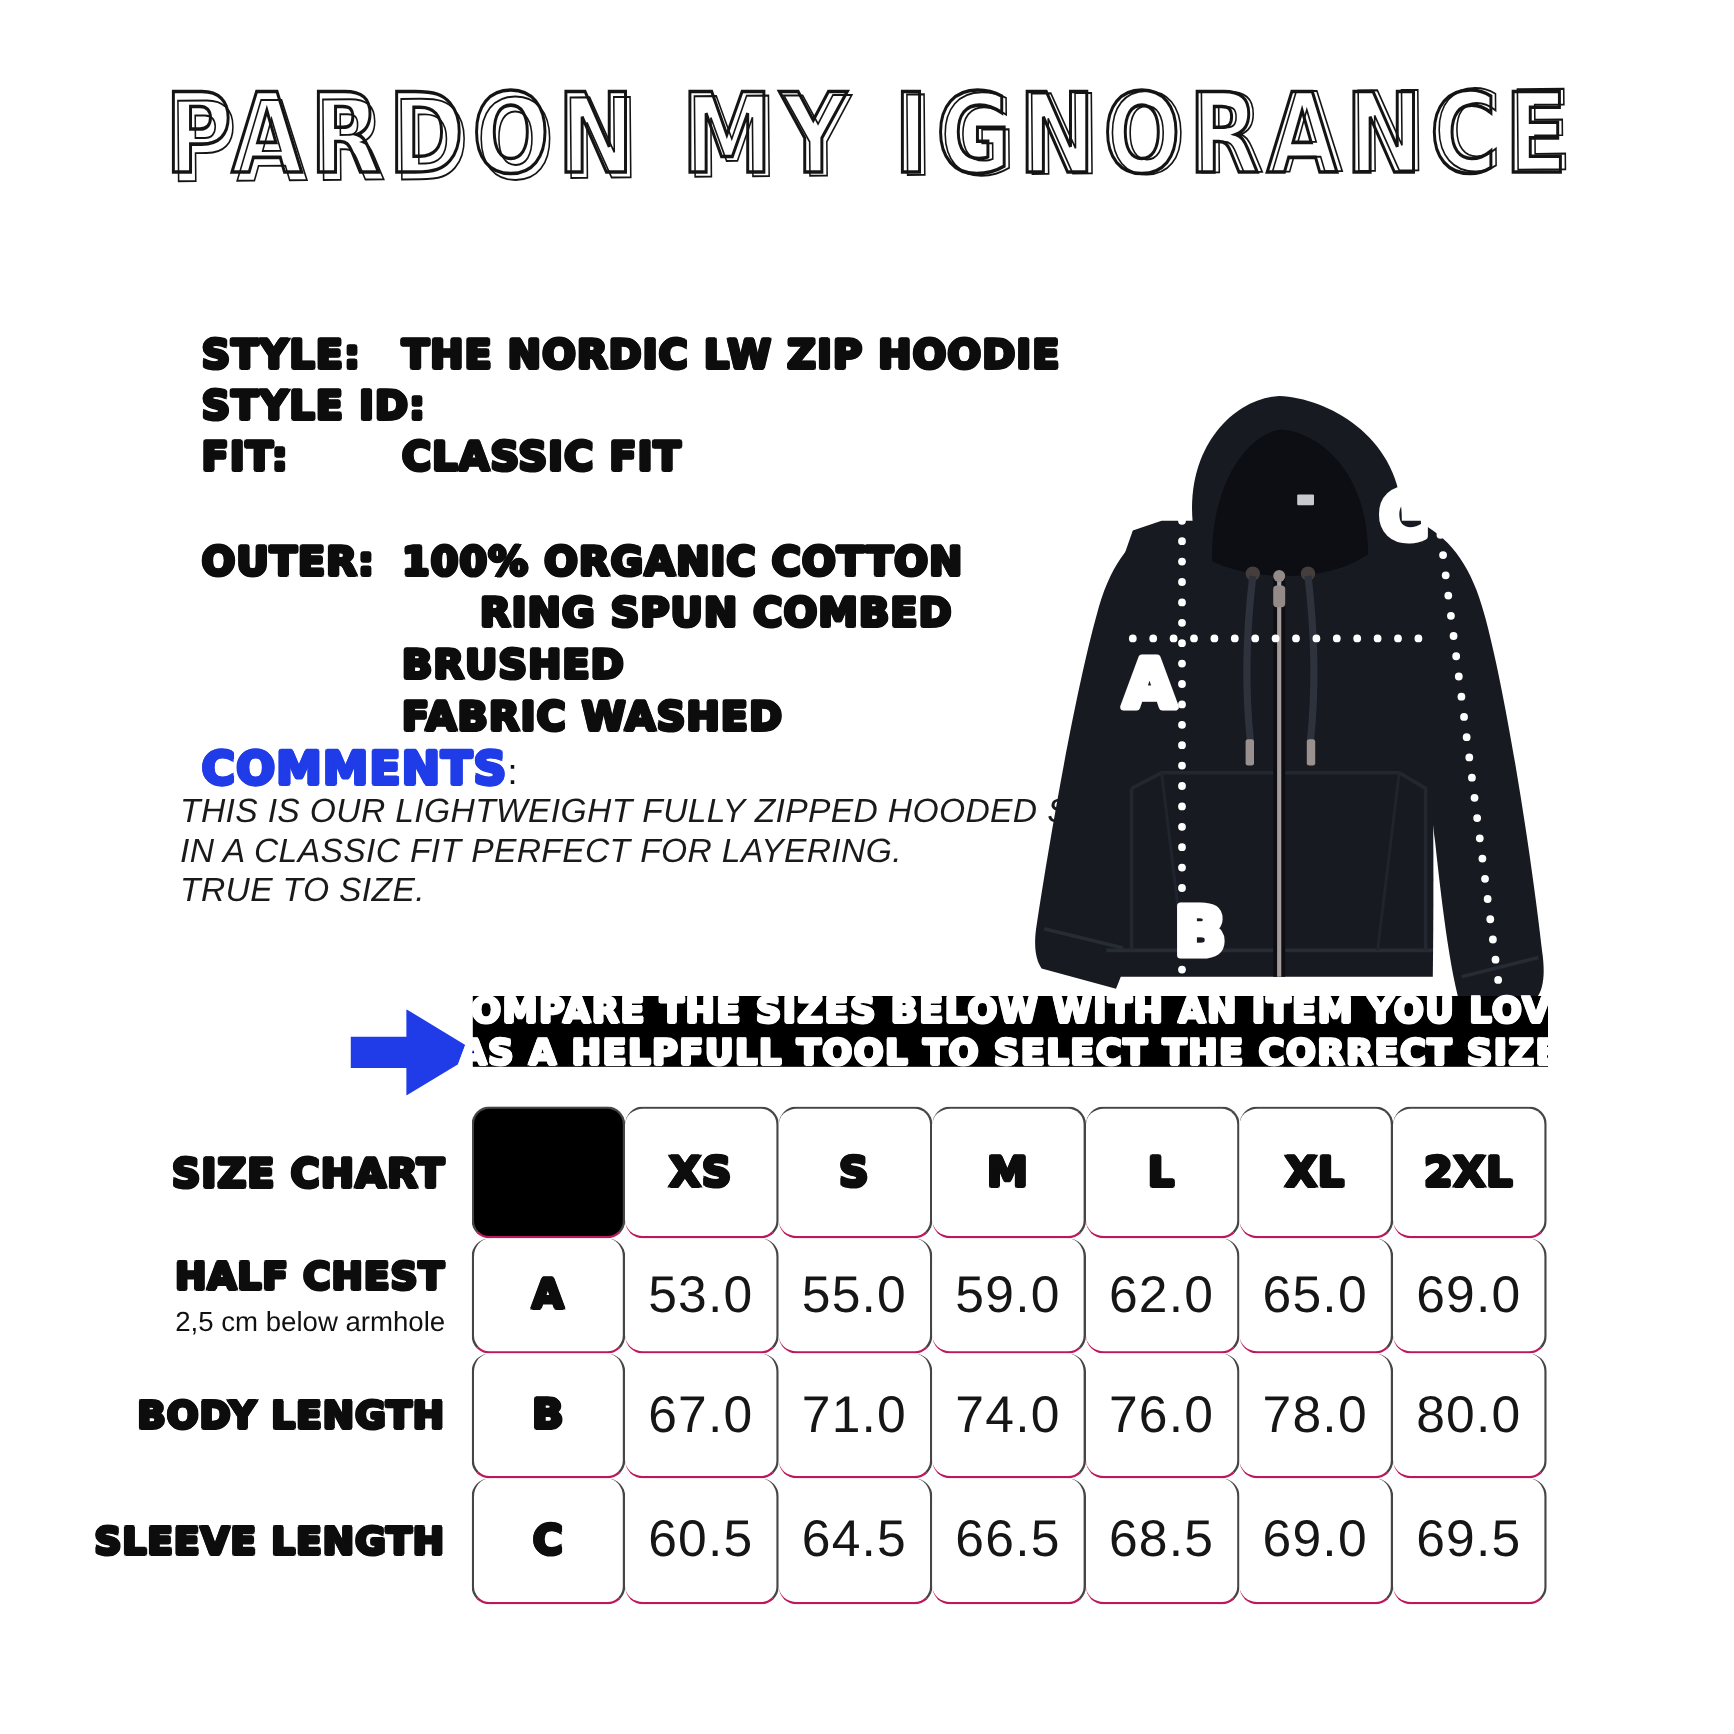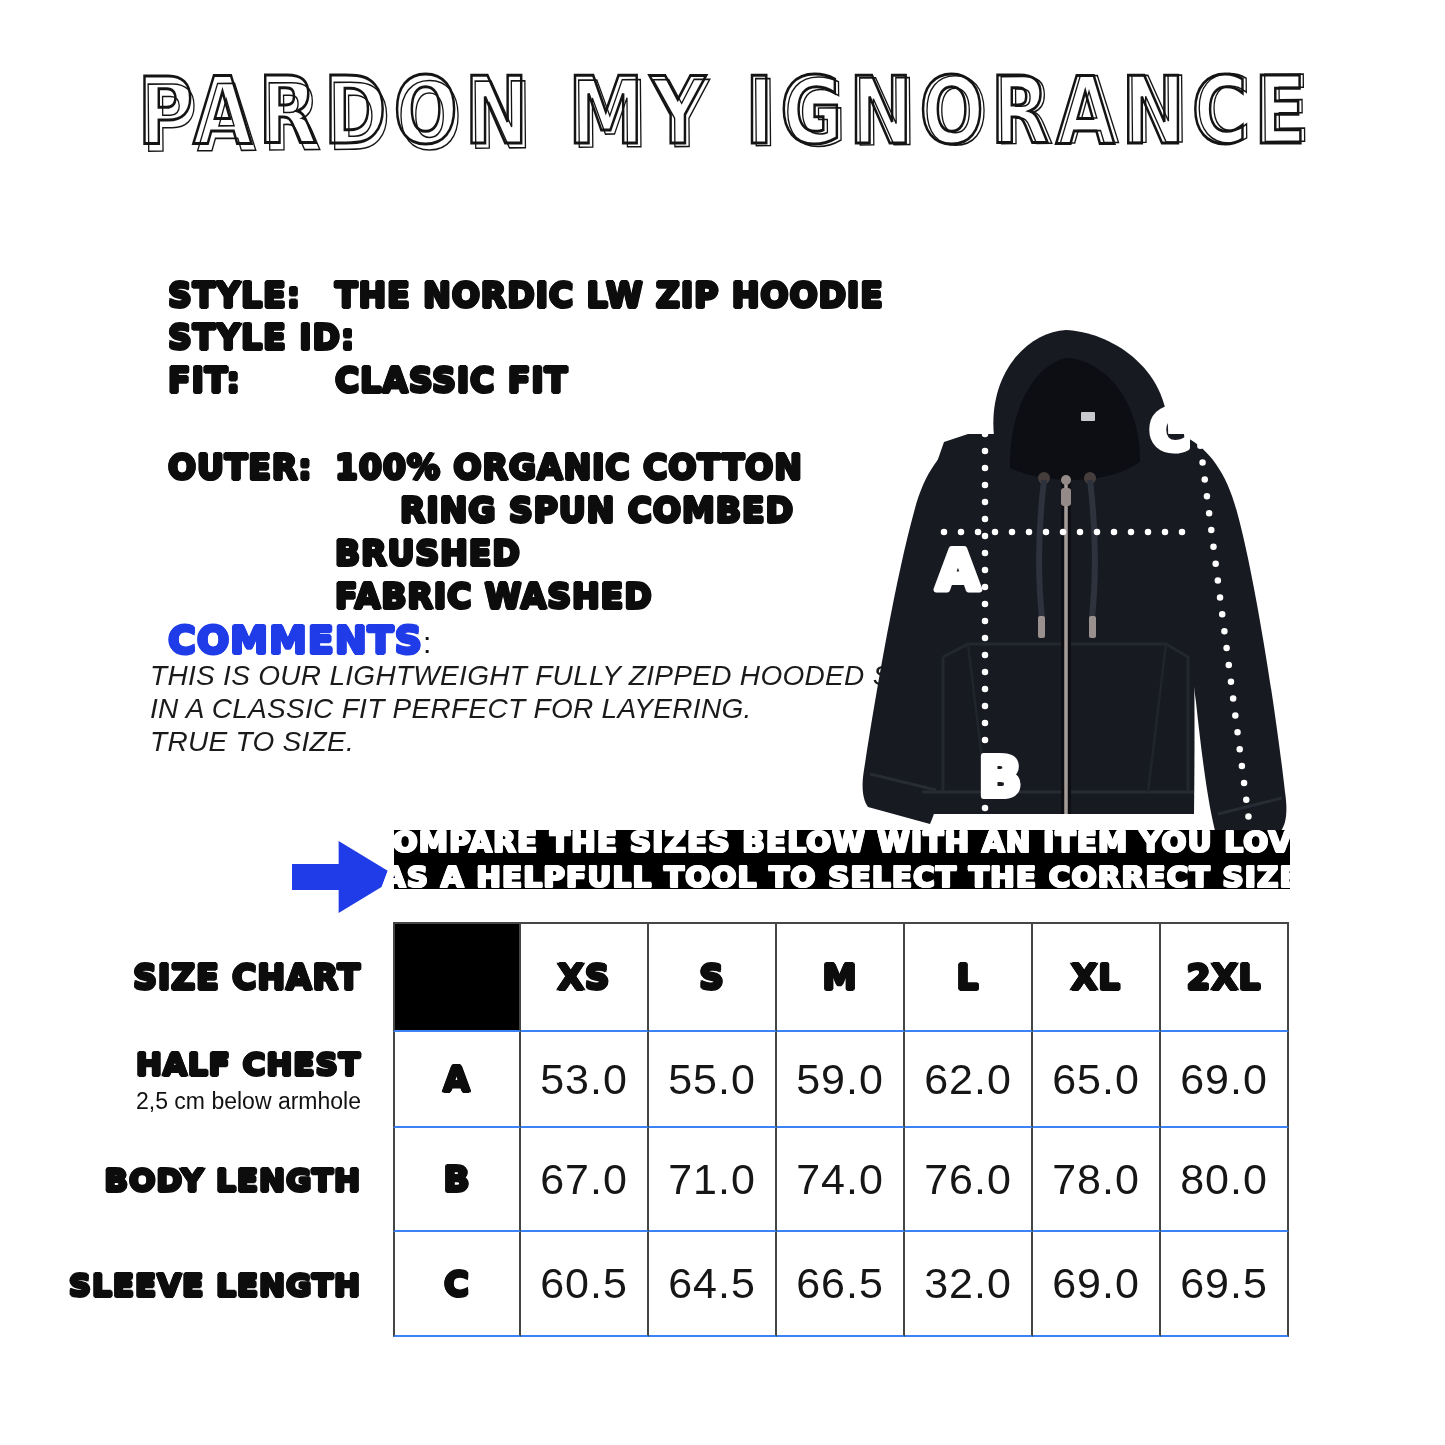--- a/index.html
+++ b/index.html
@@ -35,27 +35,27 @@
 
   
   .banner{position:absolute;left:394px;top:830px;width:896px;height:59px;background:#000;
     display:flex;flex-direction:column;justify-content:center;align-items:center;gap:1px;}
   .banner div{font-size:29px;line-height:34px;white-space:nowrap;}
 
   
   .chart{position:absolute;left:100px;top:922px;display:grid;
     grid-template-columns:293px repeat(7,128px);
     grid-template-rows:110px 96px 104px 105px;}
-  .tc{border-right:2px solid #454545;border-bottom:2px solid #3b82f6;
-      display:flex;justify-content:center;align-items:center;}
+  .tc{border-right:2px solid #454545;border-bottom:2px solid #be185d;
+      display:flex;justify-content:center;align-items:center;border-radius:15px;}
   .bt{border-top:2px solid #454545;}
   .bl{border-left:2px solid #454545;}
   .corner{background:#000000;}
   .side{display:flex;flex-direction:column;justify-content:center;align-items:flex-end;
-        padding-right:32px;text-align:right;}
+        padding-right:22px;text-align:right;}
   .side .rl{font-size:31px;white-space:nowrap;}
   .side .sub{font-size:23px;color:#111;margin-top:6px;letter-spacing:0;
              font-family:"Liberation Sans",sans-serif;font-weight:normal;}
   .colhdr{font-size:34px;}
   .letter{font-size:34px;}
   .val{font-size:43px;color:#161616;font-family:"Liberation Sans",sans-serif;letter-spacing:1px;}
 </style>
 </head>
 <body>
 
@@ -169,18 +169,18 @@
     <div class="tc val">78.0</div>
     <div class="tc val">80.0</div>
 
     <div class="side">
       <span class="rl bubble-black">SLEEVE LENGTH</span>
     </div>
     <div class="tc bl letter bubble-black">C</div>
     <div class="tc val">60.5</div>
     <div class="tc val">64.5</div>
     <div class="tc val">66.5</div>
-    <div class="tc val">32.0</div>
+    <div class="tc val">68.5</div>
     <div class="tc val">69.0</div>
     <div class="tc val">69.5</div>
   </div>
 
 </div>
 
 </body></html>

